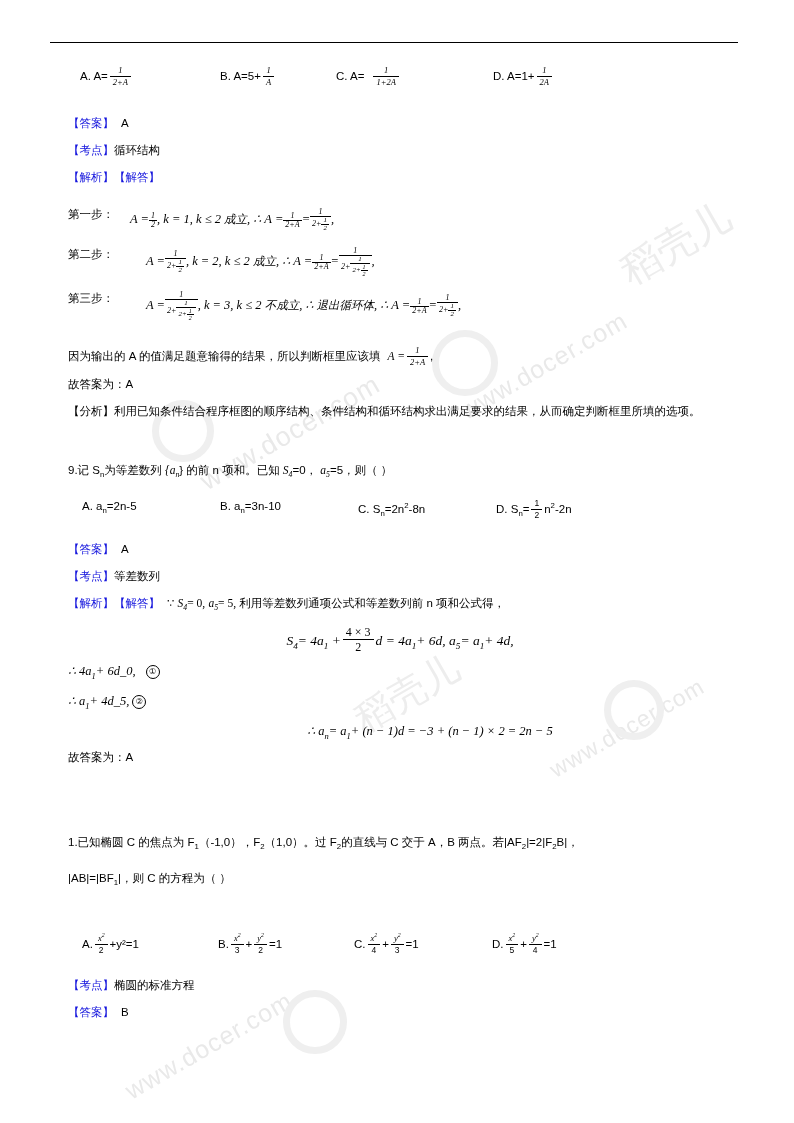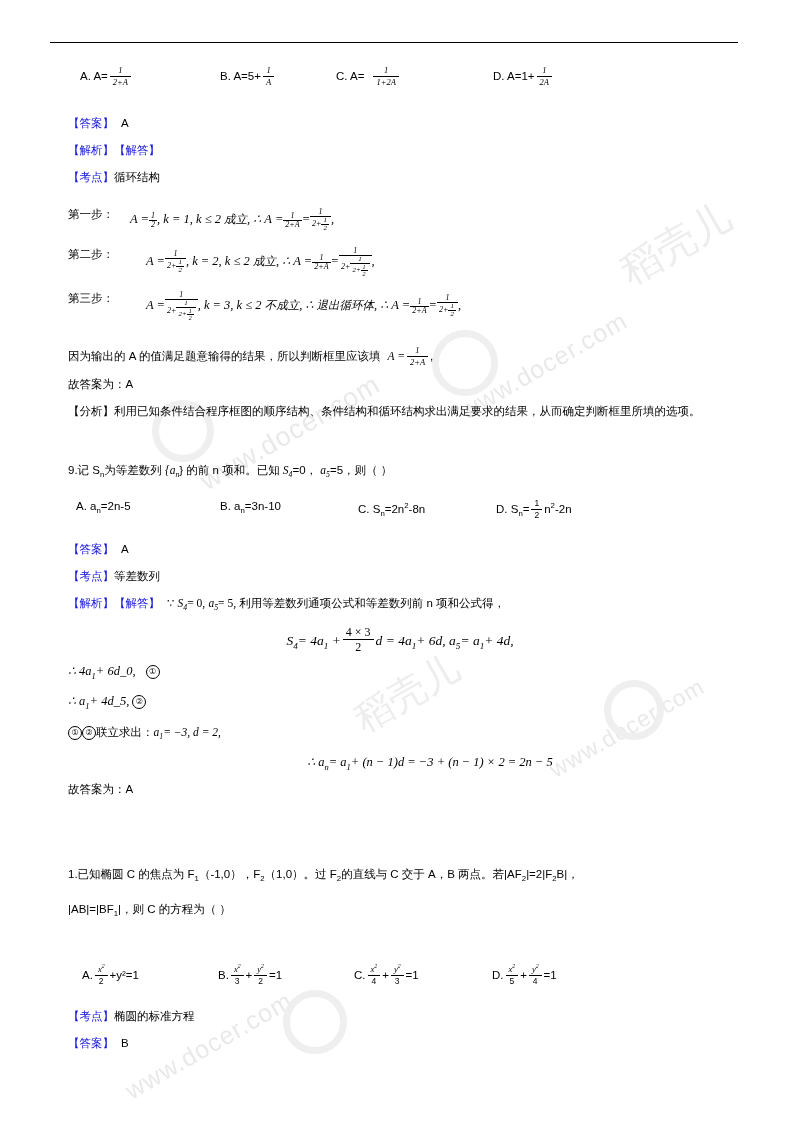--- a/index.html
+++ b/index.html
@@ -218,24 +218,24 @@
       </div>
       <div class="opt" style="left:425px;">
         <span>D. A=1+</span><span class="frac"><span class="num it">1</span><span class="den it">2A</span></span>
       </div>
     </div>
 
     <div class="line">
       <span class="tag">【答案】</span><span class="sp-l"></span><span class="blk">A</span>
     </div>
     <div class="line">
+      <span class="tag">【考点】</span><span class="blk">循环结构</span>
+    </div>
+    <div class="line">
       <span class="tag">【解析】</span><span class="tag">【解答】</span>
-    </div>
-    <div class="line">
-      <span class="tag">【考点】</span><span class="blk">循环结构</span>
     </div>
 
     <div class="gap-sm"></div>
 
     <div class="step-row" style="height:40px;">
       <div class="step-lbl">第一步：</div>
       <div class="step-body" style="left:62px; top:7px;">
         <span>A =</span><span class="nf"><span class="n">1</span><span class="d">2</span></span><span>, k = 1, k ≤ 2</span>
         <span class="cjk-i">成立</span><span>, ∴ A =</span><span class="nf"><span class="n">1</span><span class="d">2+<span class="it">A</span></span></span><span>=</span><span class="nf"><span class="n">1</span><span class="d">2+<span class="nf nf2"><span class="n">1</span><span class="d">2</span></span></span></span><span>,</span>
       </div>
@@ -277,21 +277,21 @@
       <span>9.记 S</span><sub>n</sub><span>为等差数列</span>
       <span class="mi">{a</span><sub class="mi">n</sub><span>}</span>
       <span>的前 n 项和。已知</span>
       <span class="mi">S</span><sub class="mi">4</sub><span>=0，</span>
       <span class="mi">a</span><sub class="mi">5</sub><span>=5，则（   ）</span>
     </div>
 
     <div class="gap-sm"></div>
 
     <div class="opt-row" style="height:40px;">
-      <div class="opt" style="left:8px;text-align:right;">
+      <div class="opt" style="left:14px;text-align:right;">
         <span>A. a</span><sub>n</sub><span>=2n-5</span>
       </div>
       <div class="opt" style="left:152px;text-align:center;">
         <span>B. a</span><sub>n</sub><span>=3n-10</span>
       </div>
       <div class="opt" style="left:290px;">
         <span>C. S</span><sub>n</sub><span>=2n</span><sup>2</sup><span>-8n</span>
       </div>
       <div class="opt" style="left:428px;">
         <span>D. S</span><sub>n</sub><span>=</span><span class="frac"><span class="num">1</span><span class="den">2</span></span><span>n</span><sup>2</sup><span>-2n</span>
@@ -322,23 +322,20 @@
     <div class="line mathser" style="font-style:italic; font-size:12.5px; line-height:26px;">
       <span>∴</span>
       <span>4a</span><sub>1</sub><span>+ 6d_0,</span>
       <span class="sp-l"></span><span class="circnum">①</span>
     </div>
     <div class="line mathser" style="font-style:italic; font-size:12.5px; line-height:26px;">
       <span>∴</span>
       <span>a</span><sub>1</sub><span>+ 4d_5,</span>
       <span class="circnum">②</span>
     </div>
-    <div class="line" style="line-height:26px;">
-      <span class="circnum">①</span><span class="circnum">②</span><span>联立求出：</span><span class="mathser it">a</span><sub class="mathser it">1</sub><span class="mathser it">= −3, d = 2,</span>
-    </div>
 
     <div class="disp" style="font-size:12.5px; padding-left:60px;">
       <span>∴</span>
       <span>a</span><sub>n</sub><span>= a</span><sub>1</sub><span>+ (n − 1)d = −3 + (n − 1) × 2 = 2n − 5</span>
     </div>
 
     <div class="line">
       <span>故答案为：</span><span>A</span>
     </div>
 

